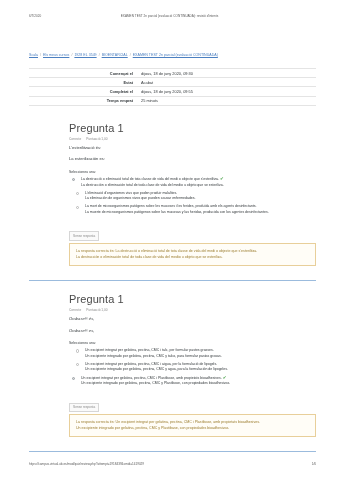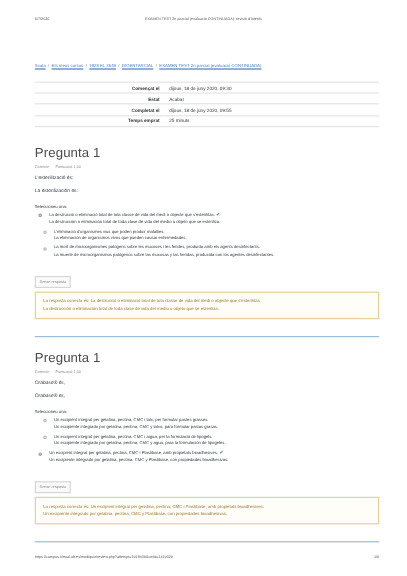--- a/index.html
+++ b/index.html
@@ -118,20 +118,21 @@
     padding-right: 4px;
   }
   .info-table td.v {
     color: #33383b;
     padding-left: 4px;
   }
 
   
   .question {
     margin-top: 10px;
+    margin-left: 40px;
   }
   .q-title {
     font-size: 11px;
     line-height: 13px;
     font-weight: normal;
     color: #4a4a4a;
     margin: 0 0 2px 0;
     letter-spacing: .1px;
   }
   .q-meta {

